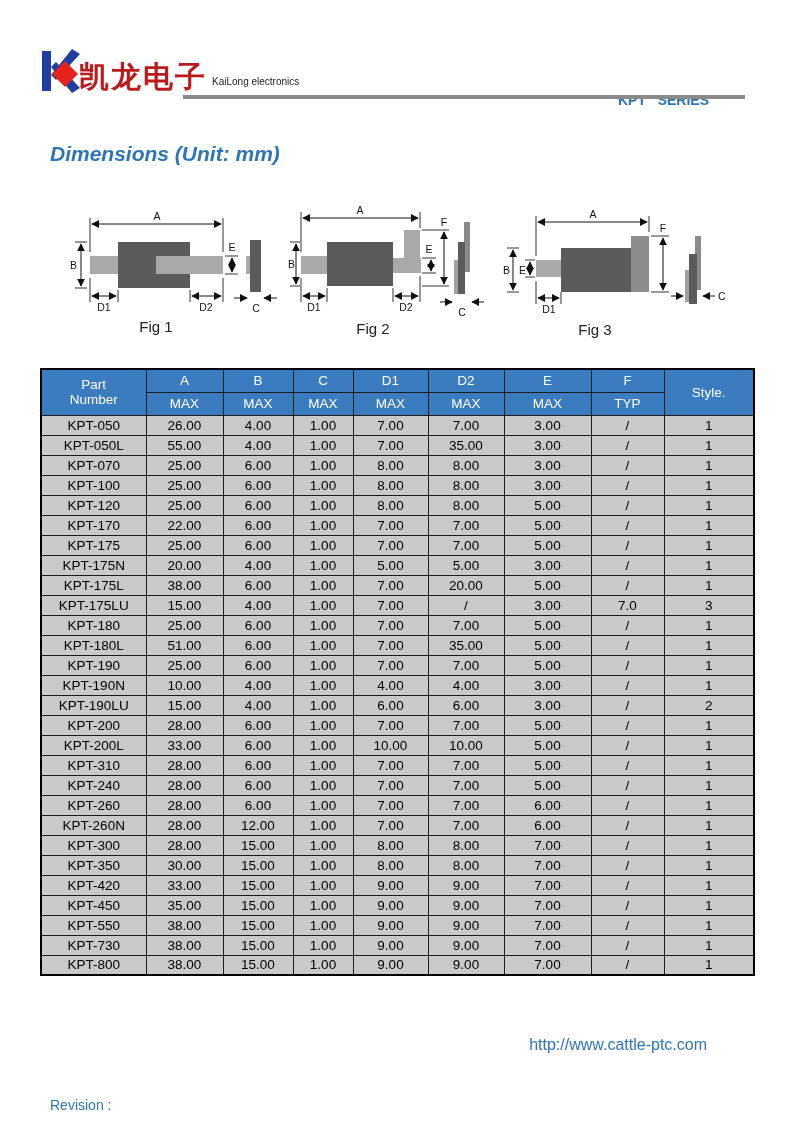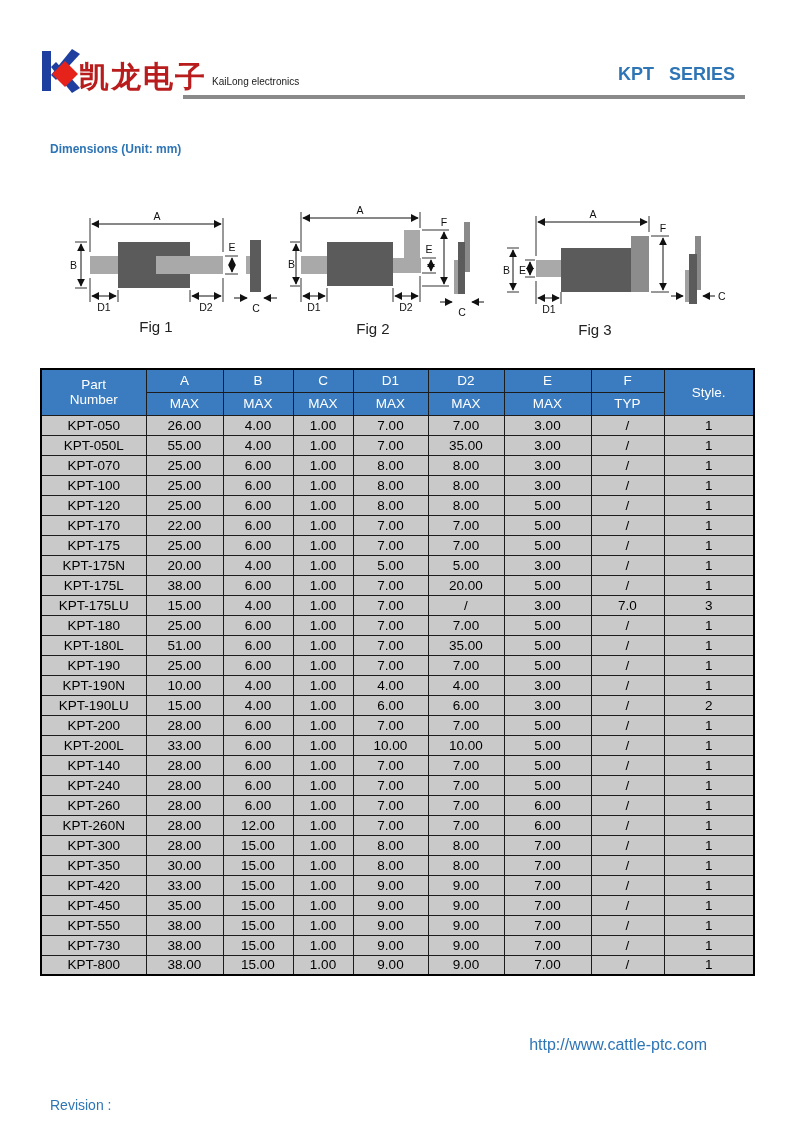--- a/index.html
+++ b/index.html
@@ -13,24 +13,24 @@
   body{
     width:793px;height:1122px;position:relative;background:#ffffff;
     font-family:"Liberation Sans",sans-serif;color:#111;overflow:hidden;
   }
   .abs{position:absolute;}
   
   .logo-svg{left:42px;top:47px;}
   .brand-cn{left:79px;top:57px;font-size:30px;font-weight:bold;color:#b91c1c;
     font-family:"DejaVu Sans",sans-serif;letter-spacing:2px;}
   .brand-en{left:212px;top:76px;font-size:10px;color:#1a1a1a;}
-  .series{left:618px;top:64px;font-size:18px;font-weight:bold;color:var(--accent);white-space:pre;}
+  .series{left:618px;top:92px;font-size:14px;font-weight:bold;color:var(--accent);white-space:pre;}
   .rule{left:183px;top:95px;width:562px;height:4px;background:var(--rule);}
   
-  .sec-title{left:50px;top:142px;font-size:12px;font-weight:bold;color:var(--accent);}
+  .sec-title{left:50px;top:142px;font-size:21px;font-weight:bold;color:var(--accent);font-style:italic;}
   
   svg.fig{position:absolute;overflow:visible;}
   svg.fig .dim{stroke:#111;stroke-width:1;fill:none;}
   svg.fig .ext{stroke:#333;stroke-width:1;fill:none;}
   svg.fig text{font-family:"Liberation Sans",sans-serif;font-size:10.5px;fill:#111;}
   svg.fig text.figlabel{font-size:15px;fill:#222;}
   
   table.dim-table{
     position:absolute;left:40px;top:368px;width:713px;
     border-collapse:collapse;table-layout:fixed;
@@ -404,21 +404,21 @@
         <td>33.00</td>
         <td>6.00</td>
         <td>1.00</td>
         <td>10.00</td>
         <td>10.00</td>
         <td>5.00</td>
         <td>/</td>
         <td>1</td>
       </tr>
       <tr>
-        <td>KPT-140</td>
+        <td>KPT-310</td>
         <td>28.00</td>
         <td>6.00</td>
         <td>1.00</td>
         <td>7.00</td>
         <td>7.00</td>
         <td>5.00</td>
         <td>/</td>
         <td>1</td>
       </tr>
       <tr>

